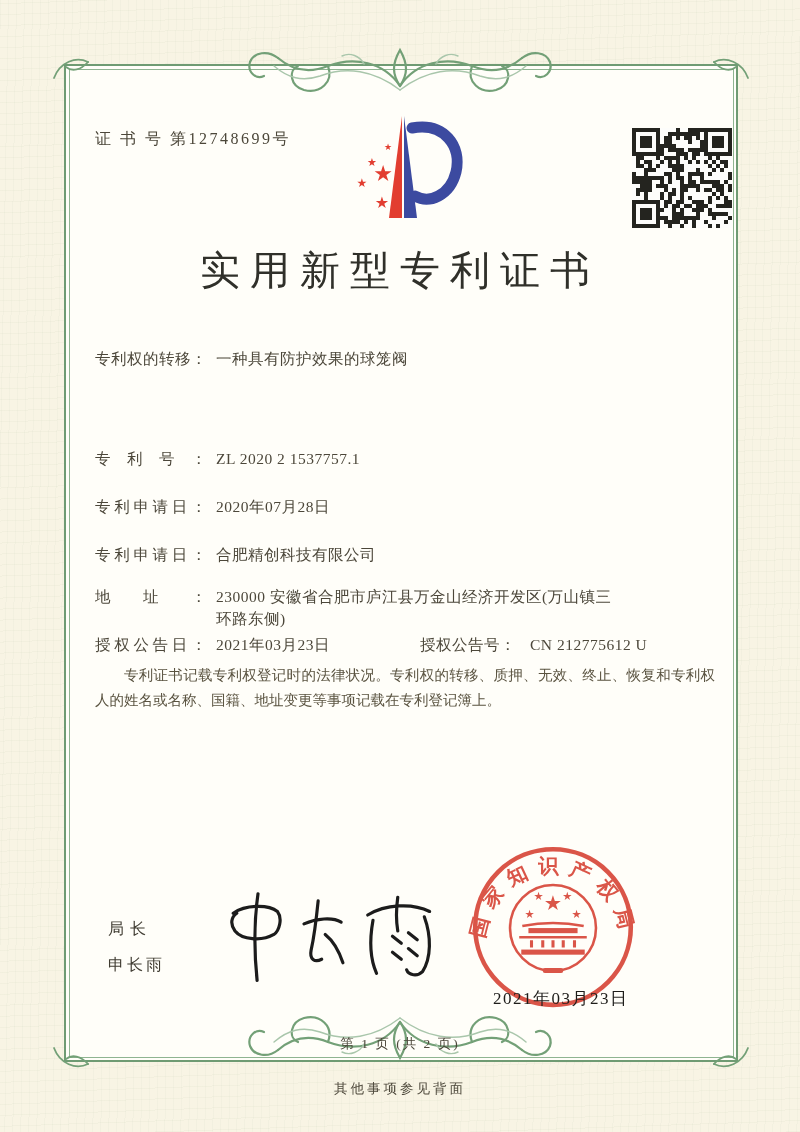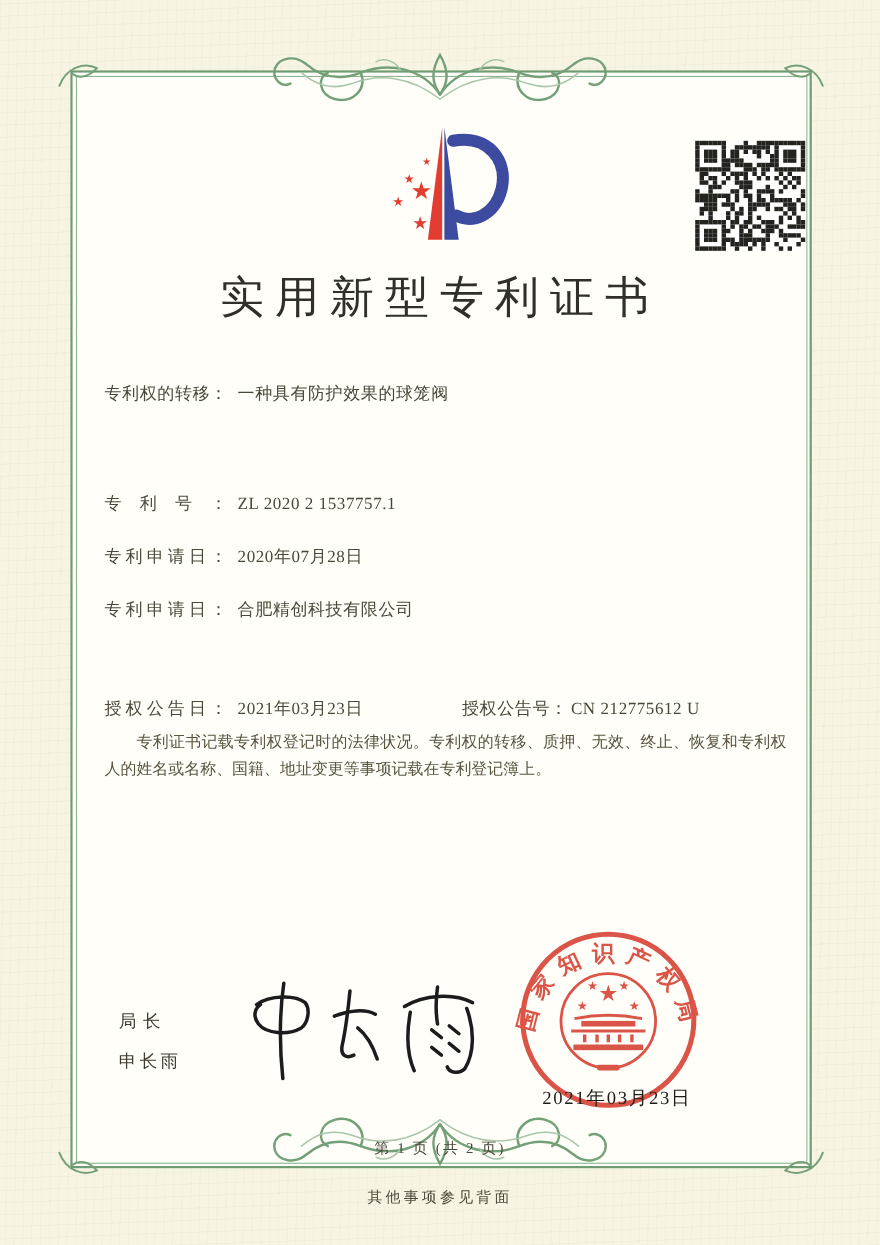--- a/index.html
+++ b/index.html
@@ -28,21 +28,21 @@
   .qr i{position:absolute;width:4px;height:4px;background:#24241f;}
   
   .title{position:absolute;left:0;top:243px;width:800px;text-align:center;
     font-size:40px;letter-spacing:10px;color:#30302a;font-weight:500;}
   
   .row{position:absolute;left:95px;display:flex;font-size:15.5px;color:#4c473a;letter-spacing:.5px;line-height:1.45;}
   .lab{display:inline-block;width:112px;flex:0 0 112px;text-align:justify;text-align-last:justify;}
   .val{margin-left:9px;}
   .val-wrap{display:inline-block;width:408px;}
   .pair2{position:absolute;left:325px;top:0;display:flex;white-space:nowrap;}
-  .pair2 .lab2{margin-right:3px;}
+  .pair2 .lab2{margin-right:14px;}
   
   .paras{position:absolute;left:95px;top:663px;width:620px;font-size:14.5px;line-height:25px;
     color:#5a5340;text-align:justify;}
   .paras p{margin:0 0 7px 0;text-indent:2em;}
   
   .sig-title{position:absolute;left:108px;top:919px;font-size:16px;letter-spacing:6px;color:#3f3b31;}
   .sig-name{position:absolute;left:108px;top:955px;font-size:16px;letter-spacing:3px;color:#3f3b31;}
   .autograph{position:absolute;left:212px;top:882px;}
   
   .seal{position:absolute;left:466px;top:838px;width:174px;height:174px;opacity:.93;}
@@ -92,20 +92,21 @@
   <svg class="curl" style="left:710px;top:48px;transform:scaleX(-1)" width="42" height="36" viewBox="0 0 42 36">
       <use href="#curlpath"></use>
     </svg>
   <svg class="curl" style="left:50px;top:1042px;transform:scaleY(-1)" width="42" height="36" viewBox="0 0 42 36">
       <use href="#curlpath"></use>
     </svg>
   <svg class="curl" style="left:710px;top:1042px;transform:scale(-1,-1)" width="42" height="36" viewBox="0 0 42 36">
       <use href="#curlpath"></use>
     </svg>
 
+  <div class="cert-no">证 书 号 第12748699号</div>
 
   <div class="logo">
     <svg width="132" height="116" viewBox="0 0 132 116">
       <polygon points="64,6 51,108 64,108" fill="#e23d30"></polygon>
       <polygon points="66,6 66,108 79,108" fill="#3c4aa0"></polygon>
       <path d="M74,18 C106,12 124,36 118,62 C112,86 91,94 77,86" fill="none" stroke="#3c4aa0" stroke-width="11" stroke-linecap="round"></path>
       <g fill="#e23d30" text-anchor="middle" font-family="'DejaVu Sans',sans-serif">
         <text x="50" y="40" font-size="9">★</text>
         <text x="34" y="56" font-size="11">★</text>
         <text x="24" y="77" font-size="12">★</text>
@@ -462,20 +463,24 @@
     <span class="val">ZL 2020 2 1537757.1</span>
   </div>
   <div class="row" style="top:496px">
     <span class="lab">专利申请日：</span>
     <span class="val">2020年07月28日</span>
   </div>
   <div class="row" style="top:544px">
     <span class="lab">专利申请日：</span>
     <span class="val">合肥精创科技有限公司</span>
   </div>
+  <div class="row" style="top:586px">
+    <span class="lab">地址：</span>
+    <span class="val val-wrap">230000 安徽省合肥市庐江县万金山经济开发区(万山镇三环路东侧)</span>
+  </div>
   <div class="row" style="top:634px;width:620px">
     <span class="lab">授权公告日：</span>
     <span class="val">2021年03月23日</span>
     <span class="pair2">
       <span class="lab2">授权公告号：</span>
       <span>CN 212775612 U</span>
     </span>
   </div>
 
   <div class="paras">

